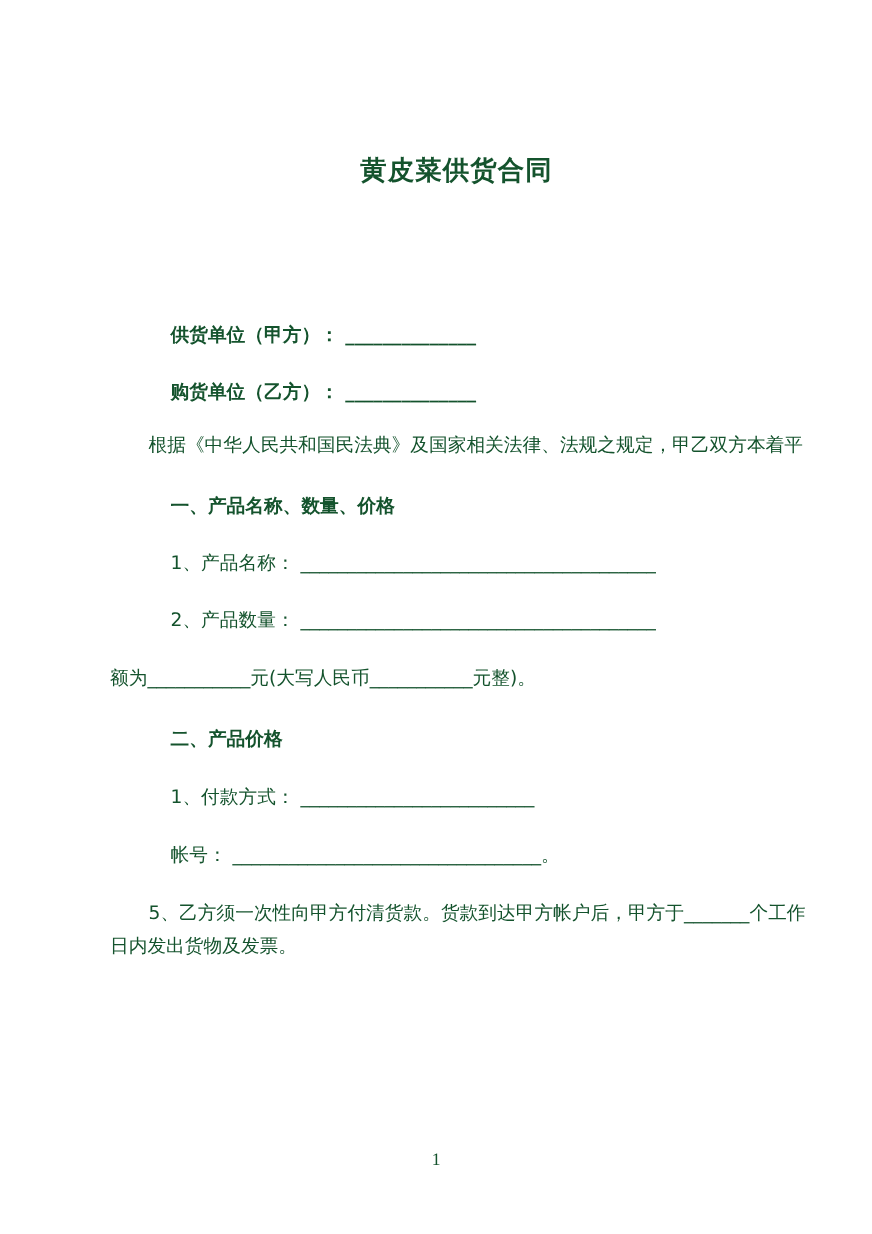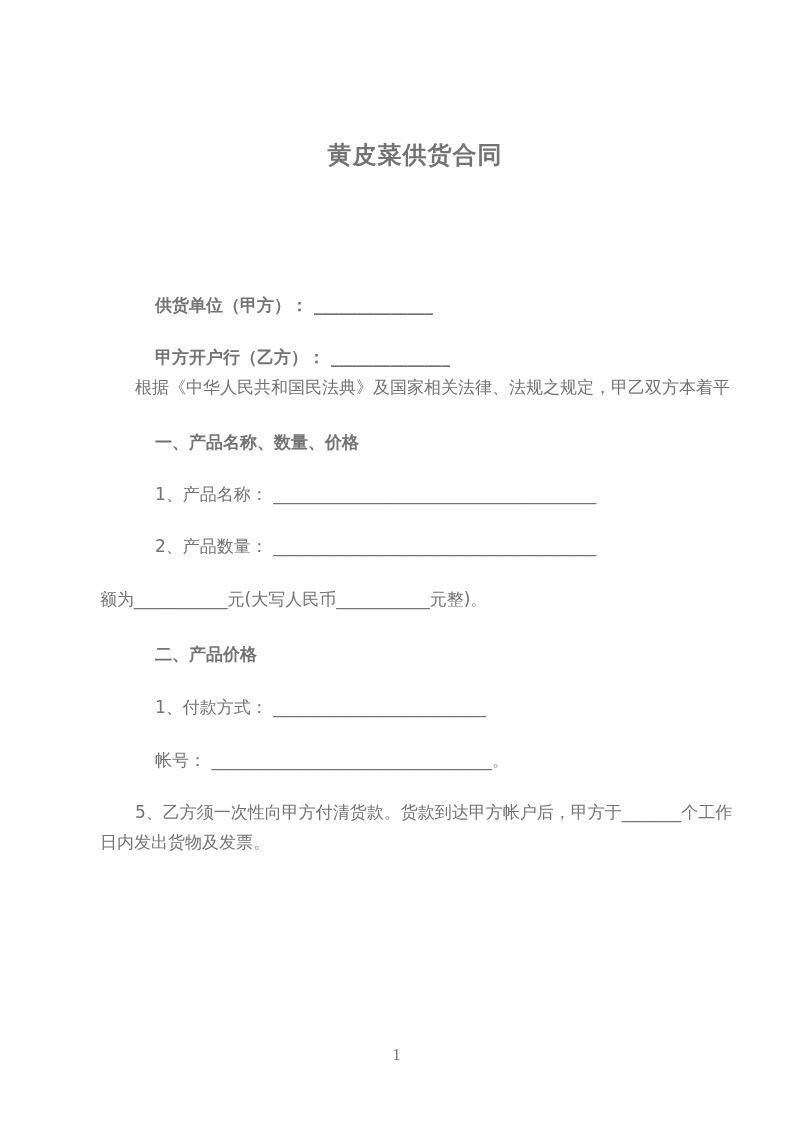--- a/index.html
+++ b/index.html
@@ -1,21 +1,21 @@
 <!DOCTYPE html>
 <html><head>
 <meta charset="utf-8">
 <style>
   html, body { margin: 0; padding: 0; background: #ffffff; }
   .page {
     position: relative;
     width: 793px;
     height: 1122px;
     background: #ffffff;
-    color: #737373;
+    color: #14532d;
     font-family: "DejaVu Sans", sans-serif;
     overflow: hidden;
   }
   .content {
     padding: 139px 63px 0 100px;
   }
   .doc-title {
     font-size: 24px;
     line-height: 33px;
     font-weight: bold;
@@ -26,21 +26,21 @@
     font-size: 17px;
     line-height: 30px;
     white-space: nowrap;
   }
   .lvl1 { margin-left: 55px; }      
   .bold { font-weight: bold; }
   .para .first { padding-left: 35px; } 
   .mt-parties   { margin-top: 118px; }
   .mt-std22     { margin-top: 22px; }
   .mt-std23     { margin-top: 23px; }
-  .mt-para      { }
+  .mt-para      { margin-top: 18px; }
   .mt-head      { margin-top: 25px; }
   .page-number {
     position: absolute;
     left: 0; right: 0;
     top: 1045px;
     text-align: center;
     font-family: "Liberation Serif", "DejaVu Serif", serif;
     font-size: 16px;
     line-height: 20px;
   }
@@ -48,21 +48,21 @@
 </head>
 <body>
 
 <div class="page">
   <div class="content">
 
     <div class="doc-title">黄皮菜供货合同</div>
 
     <div class="line lvl1 bold mt-parties">供货单位（甲方）： ______________</div>
 
-    <div class="line lvl1 bold mt-std22">甲方开户行（乙方）： ______________</div>
+    <div class="line lvl1 bold mt-std22">购货单位（乙方）： ______________</div>
 
     <div class="para mt-para">
       <div class="line first">根据《中华人民共和国民法典》及国家相关法律、法规之规定，甲乙双方本着平</div>
     </div>
 
     <div class="line lvl1 bold mt-head">一、产品名称、数量、价格</div>
 
     <div class="line lvl1 mt-std22">1、产品名称： ______________________________________</div>
 
     <div class="line lvl1 mt-std22">2、产品数量： ______________________________________</div>

